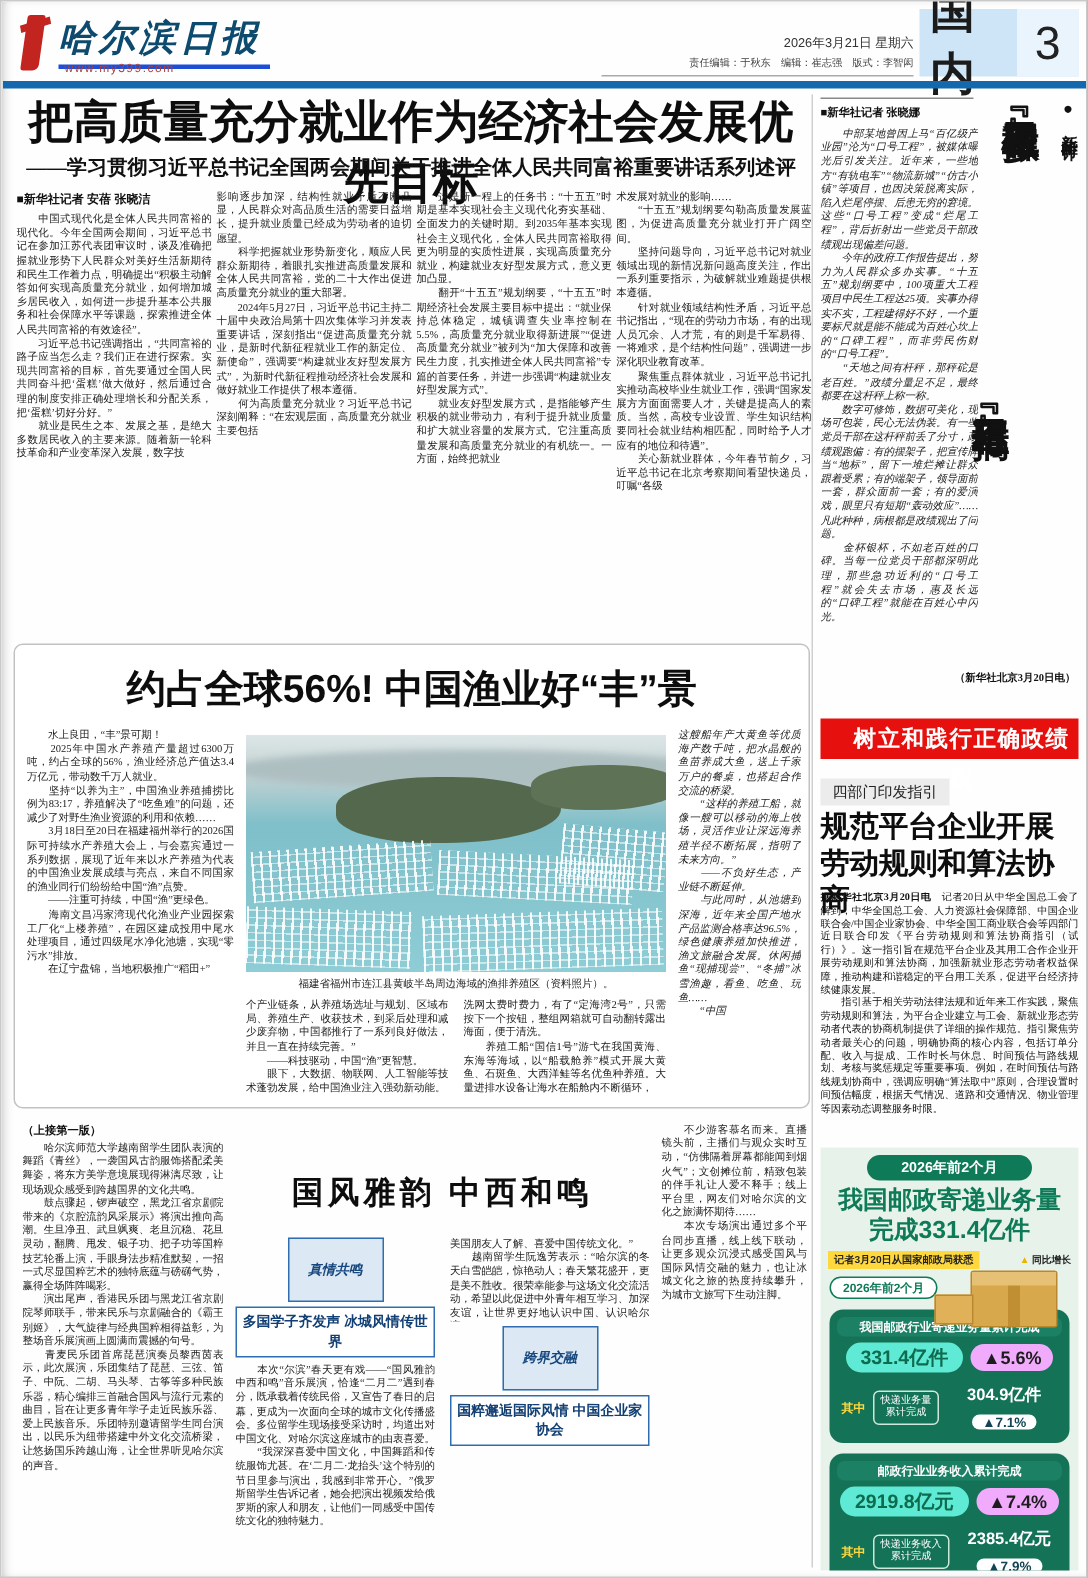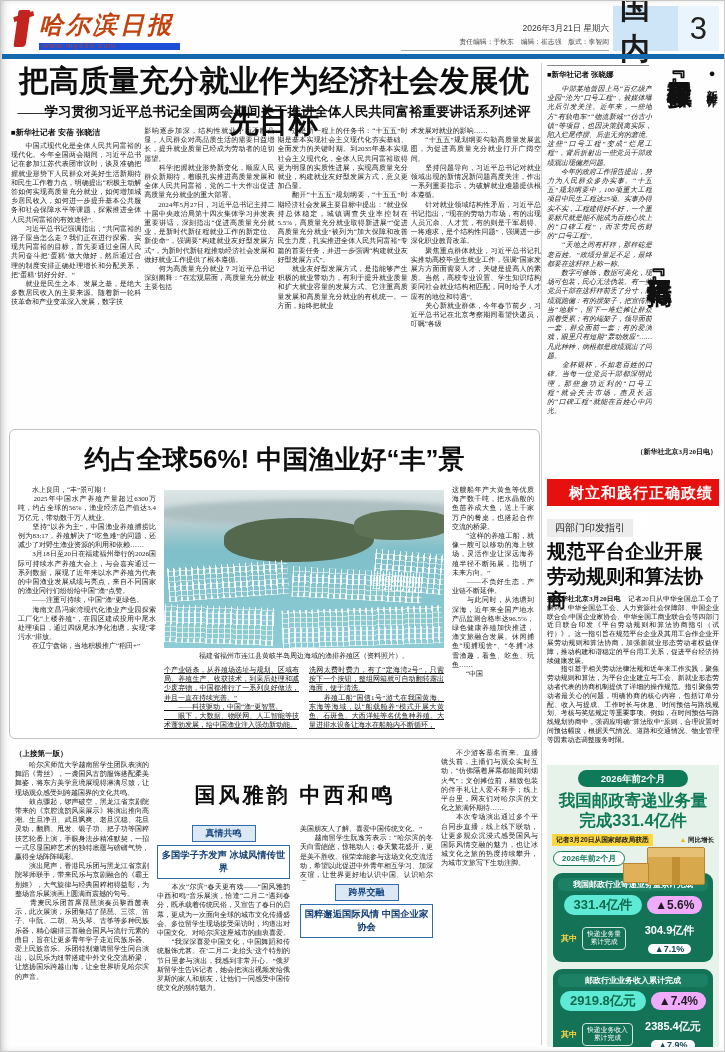--- a/index.html
+++ b/index.html
@@ -10,21 +10,21 @@
     font-family:"Liberation Serif","DejaVu Serif",serif; color:#111;
     box-shadow: inset 4px 0 8px -4px rgba(0,0,0,.3);
   }
   .sans { font-family:"Liberation Sans","DejaVu Sans",sans-serif; }
   .abs { position:absolute; }
   .body-text { font-size:7px; line-height:9.2px; text-align:justify; overflow:hidden; white-space:pre-line; color:#1a1a1a; }
 
   
   .mast-mark { left:15px; top:9px; width:12px; height:37px; background:#c22420; transform:skewX(-8deg); border-radius:2px 2px 4px 2px; }
   .mast-mark::after { content:""; position:absolute; left:-4px; top:4px; width:20px; height:5px; background:#c22420; transform:rotate(-18deg); }
-  .paper-name { left:38px; top:8px; font-size:24px; font-weight:bold; font-style:italic; color:#c2410c; letter-spacing:3px; border-bottom:7px solid #1d4ed8; padding:0 6px 2px 0; }
+  .paper-name { left:38px; top:8px; font-size:24px; font-weight:bold; font-style:italic; color:#0c4a6e; letter-spacing:3px; border-bottom:3px solid #1d4ed8; padding:0 6px 2px 0; }
   .website { left:42px; top:40px; font-size:8px; color:#a8423d; letter-spacing:1px; }
   .meta-date { left:430px; top:22px; width:178px; text-align:right; font-size:8.5px; color:#333; }
   .meta-editors { left:400px; top:36px; width:208px; text-align:right; font-size:6.8px; color:#444; border-bottom:1px solid #aaa; padding-bottom:3px; }
   .section-box { left:612px; top:5px; width:106px; height:45px; background:#cde5f6; display:flex; align-items:center; }
   .section-name { font-size:30px; font-weight:900; letter-spacing:2px; color:#1b1b1b; padding-left:7px; }
   .page-num { font-size:31px; color:#222; margin-left:auto; background:#e9f4fc; height:45px; line-height:45px; padding:0 12px; }
   .blue-rule { left:1px; top:53px; width:722px; height:5px; background:#1468ae; }
   .v-divider { left:540px; top:62px; width:1px; height:982px; background:#cfcfcf; }
 
   
@@ -84,32 +84,32 @@
   .fish-headline { position:absolute; left:0; top:12px; width:100%; text-align:center; font-size:26px; font-weight:900; color:#0d0d0d; }
   .fish-col1 { position:absolute; left:8px; top:56px; width:138px; height:246px; }
   .fish-photo { position:absolute; left:154px; top:60px; width:280px; height:158px; overflow:hidden; background:linear-gradient(#dde6e6 0px, #c3d2d3 26px, #7fbfc9 60px, #8ecdd5 100%); }
   .mountain { position:absolute; left:-10px; top:10px; width:320px; height:26px; background:#aebfc2; border-radius:50%; filter:blur(2px); }
   .island { position:absolute; left:60px; top:28px; width:150px; height:44px; background:#53684c; border-radius:48% 52% 55% 45%; }
   .island2 { position:absolute; left:190px; top:20px; width:100px; height:30px; background:#5e7355; border-radius:50% 50% 60% 40%; }
   .raft { position:absolute; background-image:
       repeating-linear-gradient(90deg, rgba(255,255,255,.9) 0 1.5px, transparent 1.5px 6px),
       repeating-linear-gradient(0deg, rgba(255,255,255,.55) 0 1px, transparent 1px 5px); }
   .fish-caption { position:absolute; left:154px; top:221px; width:280px; text-align:center; font-size:7px; color:#222; }
-  .fish-midcols { position:absolute; left:154px; top:236px; width:280px; height:64px; display:flex; gap:10px;text-decoration:underline; }
+  .fish-midcols { position:absolute; left:154px; top:236px; width:280px; height:64px; display:flex; gap:10px; }
   .fish-midcols > div { flex:1; overflow:hidden; }
-  .fish-col4 { position:absolute; left:442px; top:56px; width:82px; height:246px; }
+  .fish-col4 { position:absolute; left:442px; top:56px; width:82px; height:246px;font-style:italic; }
 
   
   .cult-col1 { left:14px; top:748px; width:134px; height:298px; }
   .cont-marker { font-size:7.5px; font-weight:bold; margin-bottom:2px; }
   .cult-headline { left:156px; top:780px; width:276px; text-align:center; font-size:21px; font-weight:900; letter-spacing:3px; color:#0d0d0d; }
   .cult-col2 { left:156px; top:824px; width:133px; height:222px; }
   .cult-col3 { left:299px; top:824px; width:133px; height:222px; }
   .cult-col4 { left:440px; top:748px; width:97px; height:298px; }
-  .kicker-pill { width:64px; margin:0 auto 3px; text-align:center; background:#dce9f5; border:1px solid #2f6db0; color:#17477f; font-weight:bold; font-size:9px; padding:1px 0; }
+  .kicker-pill { width:64px; margin:0 auto 3px; text-align:center; background:#dce9f5; border:1px solid #2f6db0; color:#17477f; font-weight:bold; font-size:9px; padding:14px 0;font-style:italic; }
   .box-headline { border:1px solid #2f6db0; color:#123f74; font-weight:bold; font-size:9.3px; padding:3px 1px; text-align:center; background:#fff; margin-bottom:4px; font-family:"Liberation Sans",sans-serif; }
   .cult-body2 { height:168px; }
   .cult-pre3 { height:56px; margin-bottom:3px; }
   .cult-body3 { height:104px; }
 </style>
 </head>
 <body>
 
 <div class="page">
 

